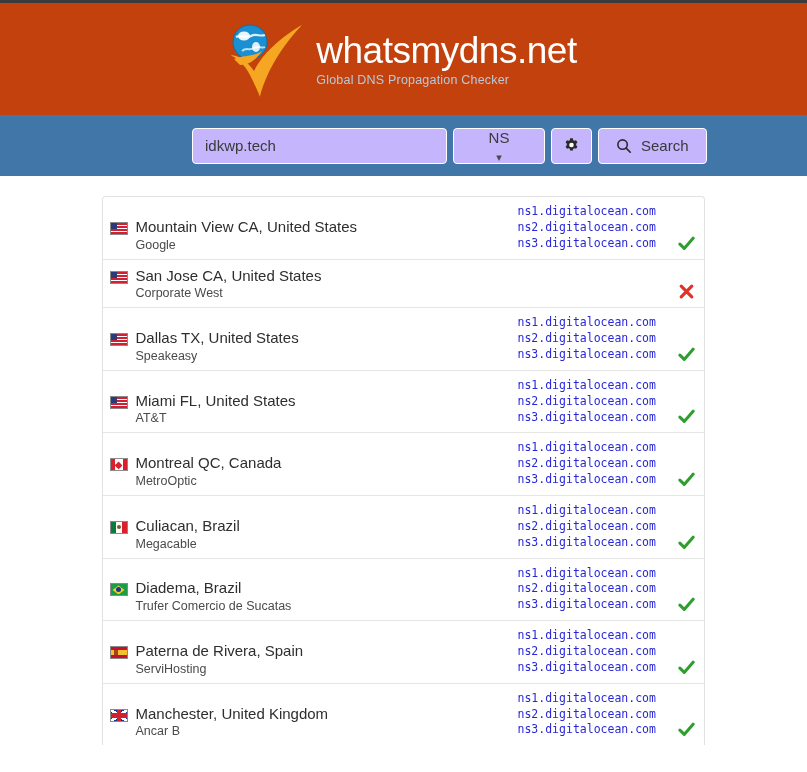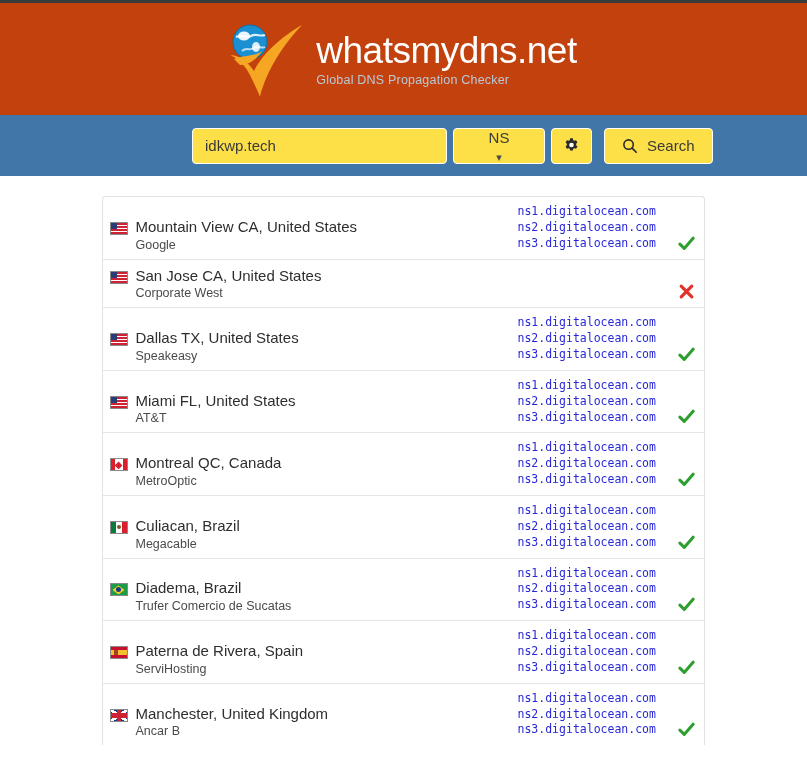--- a/index.html
+++ b/index.html
@@ -66,21 +66,21 @@
     align-items: center;
   }
   .search-inner {
     display: flex;
     align-items: center;
     margin-left: 192px;
   }
   .ctl {
     height: 36px;
     box-sizing: border-box;
-    background: #fde047;
+    background: #c4b5fd;
     border: 1px solid #ffffff;
     border-radius: 4px;
     display: flex;
     align-items: center;
   }
   .domain-input {
     width: 255px;
     padding: 0 12px;
     font-family: "Liberation Sans", sans-serif;
     font-size: 15px;
@@ -102,21 +102,21 @@
     color: #4a4a4a;
     line-height: 1;
   }
   .gear-btn {
     width: 41px;
     margin-left: 6px;
     justify-content: center;
     cursor: pointer;
   }
   .search-btn {
-    margin-left: 12px;
+    margin-left: 6px;
     padding: 0 17px;
     gap: 9px;
     font-size: 15px;
     color: #3a3a3a;
     cursor: pointer;
   }
 
   
   .results-wrap {
     padding-top: 20px;

